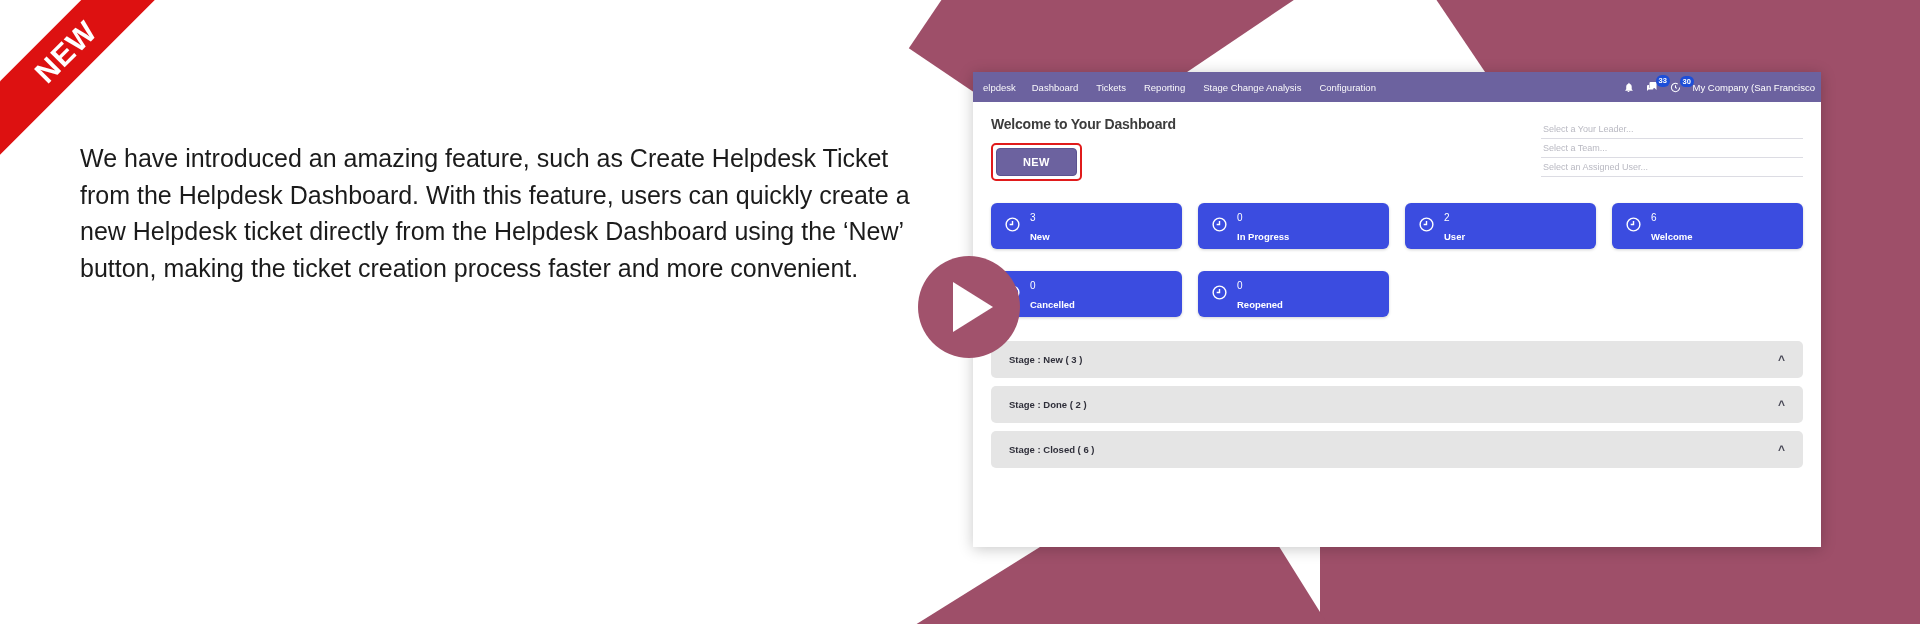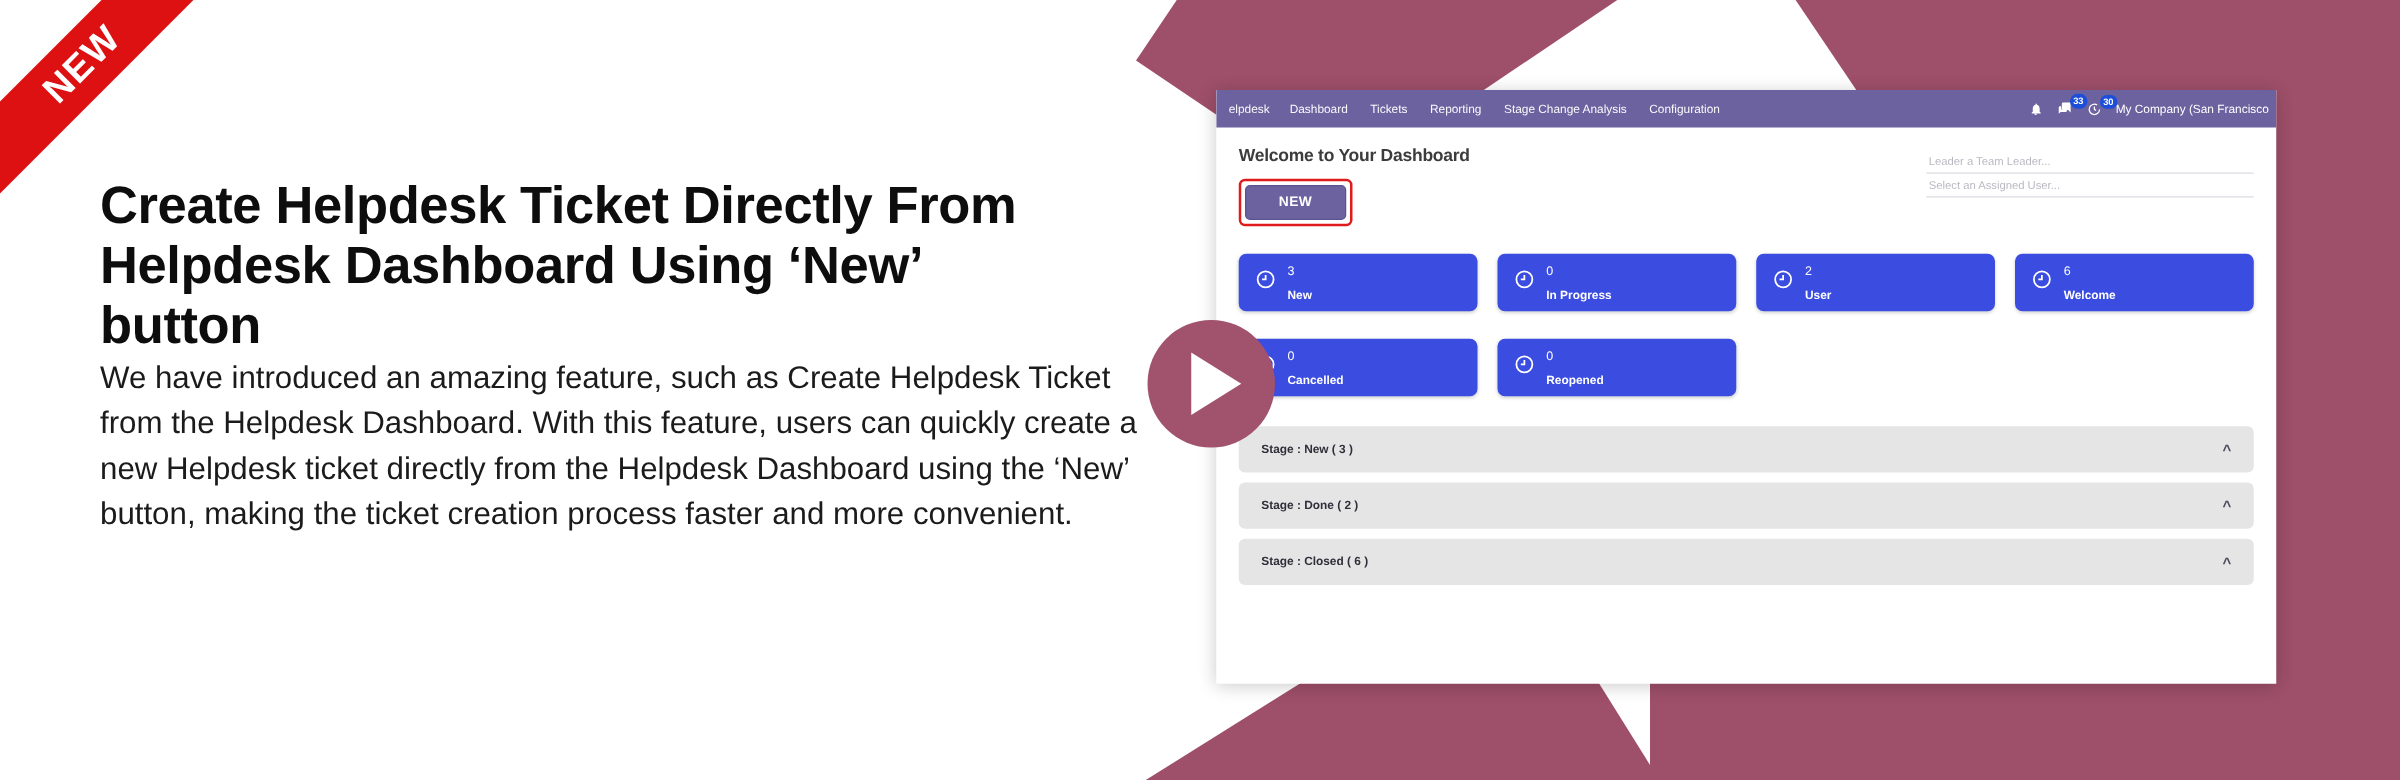--- a/index.html
+++ b/index.html
@@ -167,24 +167,20 @@
   <div class="mauve-wedge-top"></div>
   <div class="mauve-wedge-bottom"></div>
   <div class="white-notch"></div>
 </div>
 
 <div class="ribbon-wrap">
   <div class="ribbon">NEW</div>
 </div>
 
 <div class="left-col">
-  <div class="headline">
-    <span>Create Helpdesk Ticket Directly From</span><br>
-    <span>Helpdesk Dashboard Using ‘New’ button</span>
-  </div>
   <div class="body-copy">We have introduced an amazing feature, such as Create Helpdesk Ticket from the Helpdesk Dashboard. With this feature, users can quickly create a new Helpdesk ticket directly from the Helpdesk Dashboard using the ‘New’ button, making the ticket creation process faster and more convenient.</div>
 </div>
 
 <div class="shot">
 
   <div class="nav">
     <span class="nav-brand">elpdesk</span>
     <span class="nav-item">Dashboard</span>
     <span class="nav-item">Tickets</span>
     <span class="nav-item">Reporting</span>
@@ -220,21 +216,24 @@
     <div class="welcome-row">
       <div>
         <div class="welcome-title">Welcome to Your Dashboard</div>
         <div class="new-btn-wrap">
           <button class="new-btn">NEW</button>
         </div>
       </div>
 
       <div class="filters">
         <div class="filter">
-          <span>Leader a Team Leader...</span>
+          <span>Select a Your Leader...</span>
+        </div>
+        <div class="filter">
+          <span>Select a Team...</span>
         </div>
         <div class="filter">
           <span>Select an Assigned User...</span>
         </div>
       </div>
     </div>
 
     <div class="tiles">
       <div class="tile">
         <span>

